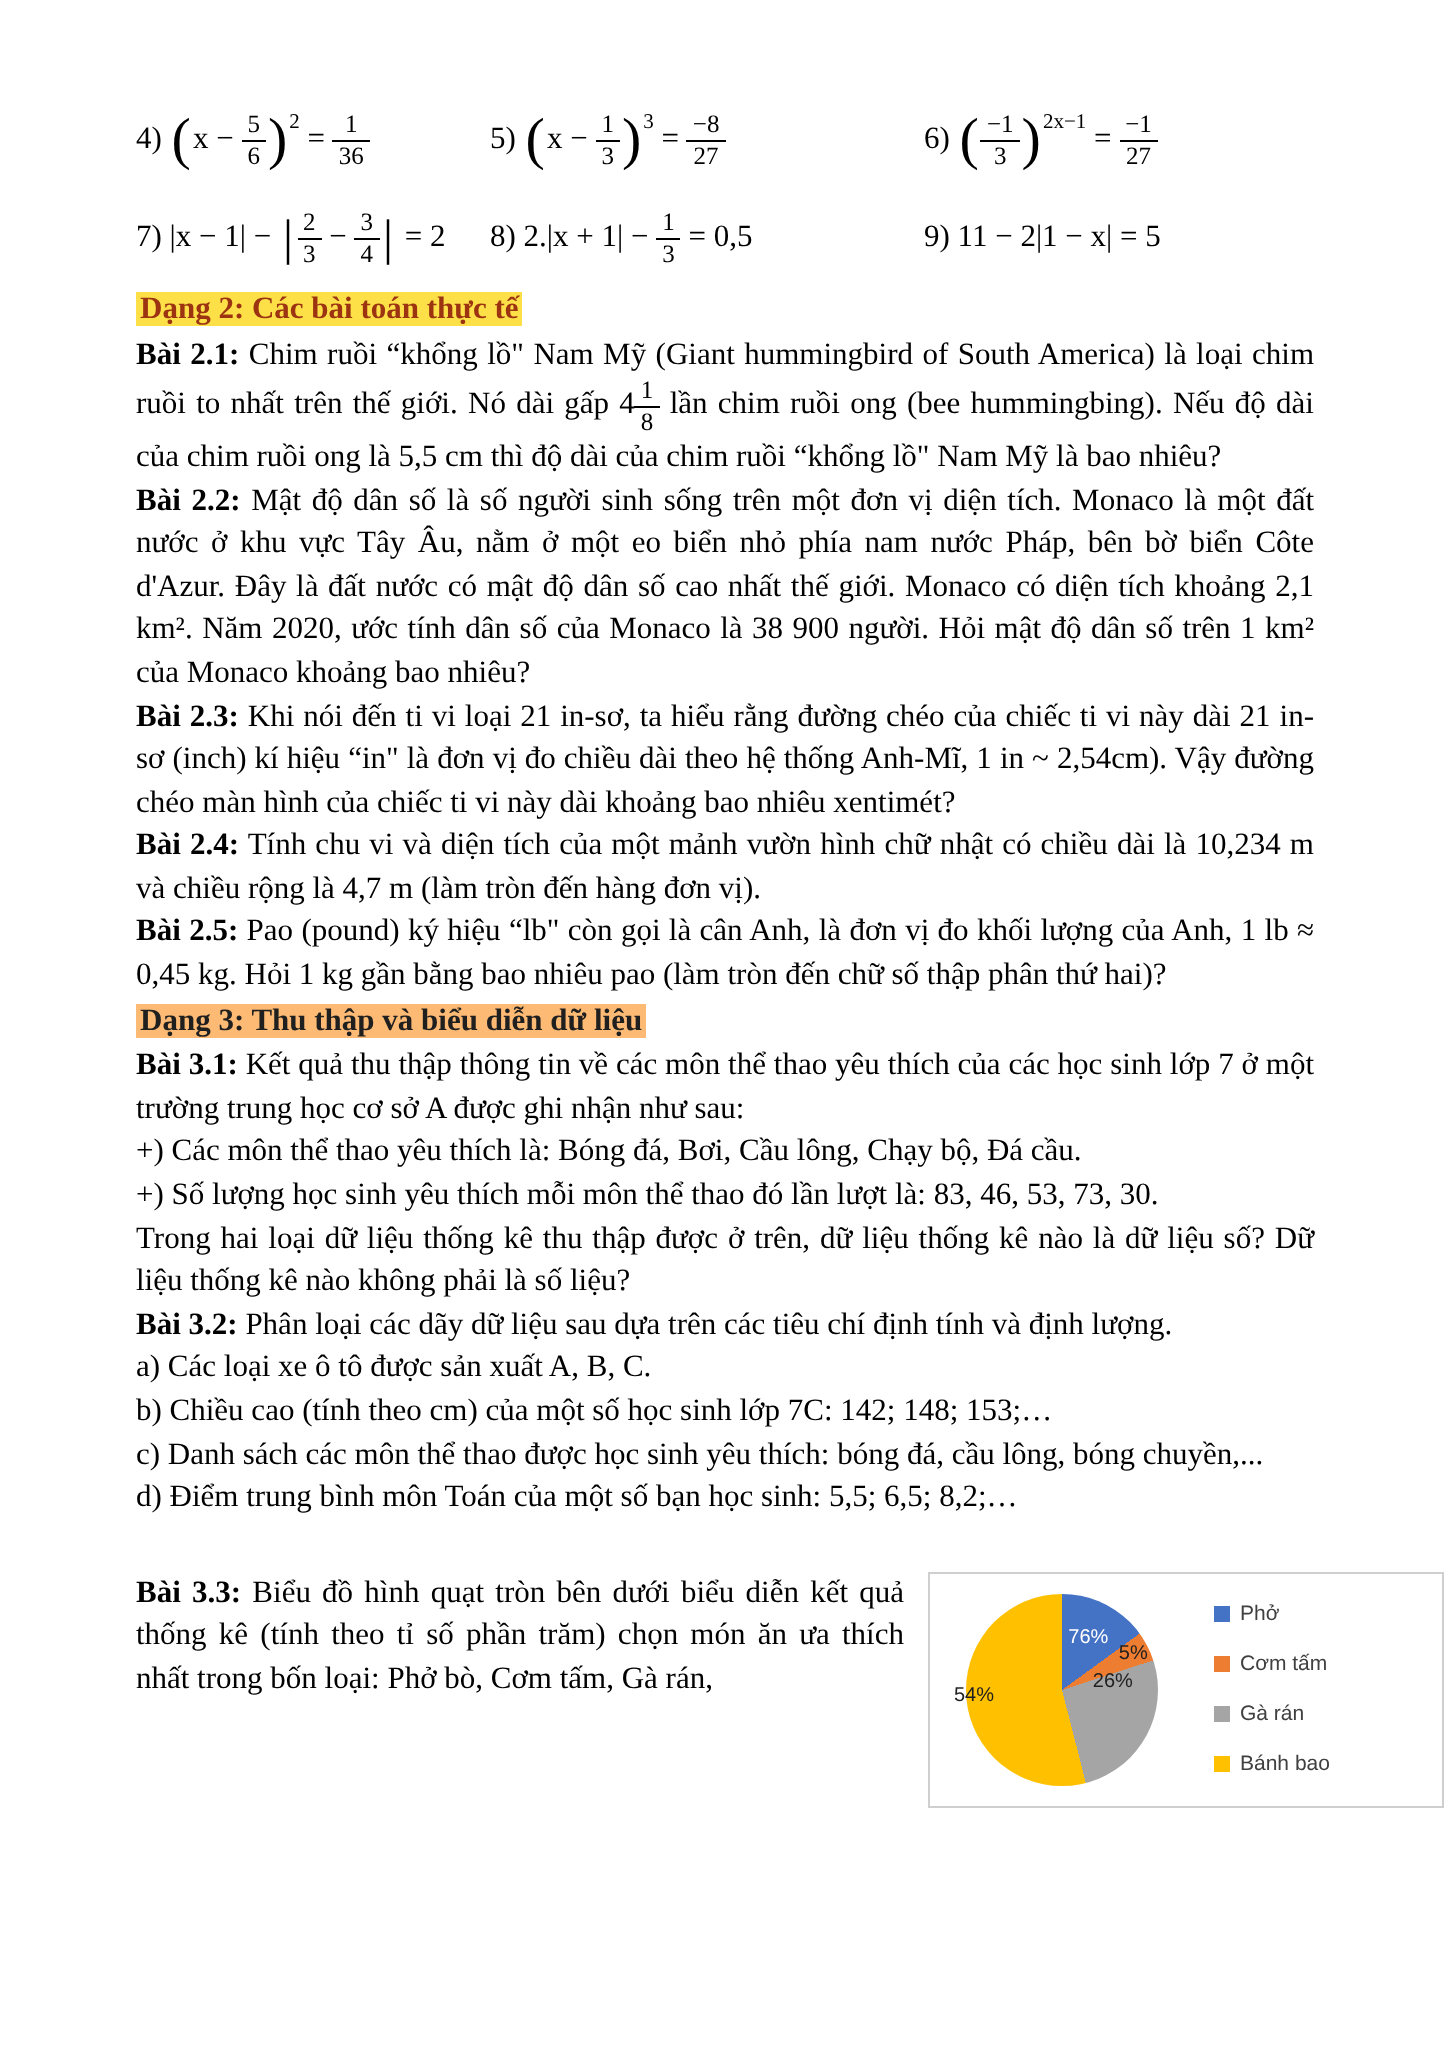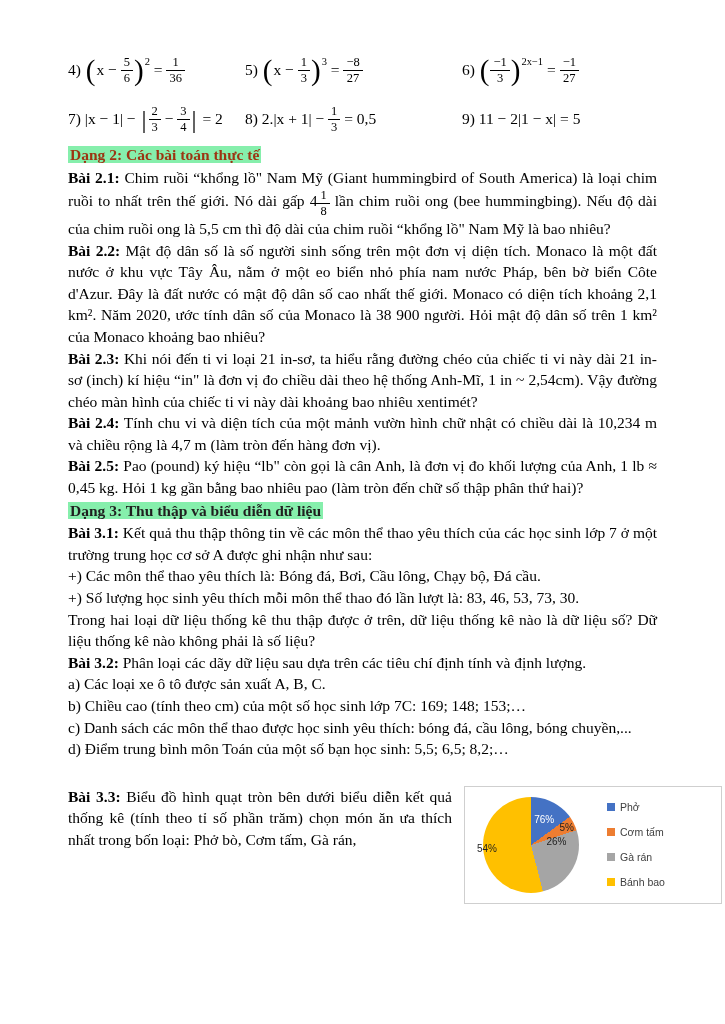--- a/index.html
+++ b/index.html
@@ -113,53 +113,53 @@
           <span class="fn">1</span>
           <span class="fd">3</span>
         </span>
         <span class="eq-txt"> = 0,5</span>
       </div>
     <div class="eq-cell">
         <span class="eq-txt">9) 11 − 2|1 − x| = 5</span>
       </div>
   </div>
 
-  <p class="para sec"><span class="hl" style="color: rgb(156, 52, 18); background: #86efac;">Dạng 2: Các bài toán thực tế</span></p>
+  <p class="para sec"><span class="hl" style="color: rgb(156, 52, 18); background: #fde047;">Dạng 2: Các bài toán thực tế</span></p>
 
   <p class="para"><b class="plabel">Bài 2.1:</b>
     <span>Chim ruồi “khổng lồ" Nam Mỹ (Giant hummingbird of South America) là loại chim ruồi to nhất trên thế giới. Nó dài gấp 4</span><span class="frac">
         <span class="fn">1</span>
         <span class="fd">8</span>
       </span>
     <span>lần chim ruồi ong (bee hummingbing). Nếu độ dài của chim ruồi ong là 5,5 cm thì độ dài của chim ruồi “khổng lồ" Nam Mỹ là bao nhiêu?</span></p>
 
   <p class="para"><b class="plabel">Bài 2.2:</b>
     <span>Mật độ dân số là số người sinh sống trên một đơn vị diện tích. Monaco là một đất nước ở khu vực Tây Âu, nằm ở một eo biển nhỏ phía nam nước Pháp, bên bờ biển Côte d'Azur. Đây là đất nước có mật độ dân số cao nhất thế giới. Monaco có diện tích khoảng 2,1 km². Năm 2020, ước tính dân số của Monaco là 38 900 người. Hỏi mật độ dân số trên 1 km² của Monaco khoảng bao nhiêu?</span></p>
 
   <p class="para"><b class="plabel">Bài 2.3:</b>
     <span>Khi nói đến ti vi loại 21 in-sơ, ta hiểu rằng đường chéo của chiếc ti vi này dài 21 in-sơ (inch) kí hiệu “in" là đơn vị đo chiều dài theo hệ thống Anh-Mĩ, 1 in ~ 2,54cm). Vậy đường chéo màn hình của chiếc ti vi này dài khoảng bao nhiêu xentimét?</span></p>
 
   <p class="para"><b class="plabel">Bài 2.4:</b>
     <span>Tính chu vi và diện tích của một mảnh vườn hình chữ nhật có chiều dài là 10,234 m và chiều rộng là 4,7 m (làm tròn đến hàng đơn vị).</span></p>
 
   <p class="para"><b class="plabel">Bài 2.5:</b>
     <span>Pao (pound) ký hiệu “lb" còn gọi là cân Anh, là đơn vị đo khối lượng của Anh, 1 lb ≈ 0,45 kg. Hỏi 1 kg gần bằng bao nhiêu pao (làm tròn đến chữ số thập phân thứ hai)?</span></p>
 
-  <p class="para sec"><span class="hl" style="color: rgb(31, 31, 31); background: #86efac;">Dạng 3: Thu thập và biểu diễn dữ liệu</span></p>
+  <p class="para sec"><span class="hl" style="color: rgb(31, 31, 31); background: #fdba74;">Dạng 3: Thu thập và biểu diễn dữ liệu</span></p>
 
   <p class="para"><b class="plabel">Bài 3.1:</b>
     <span>Kết quả thu thập thông tin về các môn thể thao yêu thích của các học sinh lớp 7 ở một trường trung học cơ sở A được ghi nhận như sau:</span></p>
   <p class="para">+) Các môn thể thao yêu thích là: Bóng đá, Bơi, Cầu lông, Chạy bộ, Đá cầu.</p>
   <p class="para">+) Số lượng học sinh yêu thích mỗi môn thể thao đó lần lượt là: 83, 46, 53, 73, 30.</p>
   <p class="para">Trong hai loại dữ liệu thống kê thu thập được ở trên, dữ liệu thống kê nào là dữ liệu số? Dữ liệu thống kê nào không phải là số liệu?</p>
 
   <p class="para"><b class="plabel">Bài 3.2:</b>
     <span>Phân loại các dãy dữ liệu sau dựa trên các tiêu chí định tính và định lượng.</span></p>
   <p class="para">a) Các loại xe ô tô được sản xuất A, B, C.</p>
-  <p class="para">b) Chiều cao (tính theo cm) của một số học sinh lớp 7C: 169; 148; 153;…</p>
+  <p class="para">b) Chiều cao (tính theo cm) của một số học sinh lớp 7C: 142; 148; 153;…</p>
   <p class="para">c) Danh sách các môn thể thao được học sinh yêu thích: bóng đá, cầu lông, bóng chuyền,...</p>
   <p class="para">d) Điểm trung bình môn Toán của một số bạn học sinh: 5,5; 6,5; 8,2;…</p>
 
   <div class="b33">
     <div class="chart-box">
       <div class="pie" style="background: conic-gradient(rgb(68, 114, 196) 0%, rgb(68, 114, 196) 15%, rgb(237, 125, 49) 15%, rgb(237, 125, 49) 20%, rgb(165, 165, 165) 20%, rgb(165, 165, 165) 46%, rgb(255, 192, 0) 46%, rgb(255, 192, 0) 100%);">
           <span class="pie-label" style="left: 61.1657px; top: 22.1608px; color: rgb(255, 255, 255);">76%</span>
           <span class="pie-label" style="left: 83.6403px; top: 29.8404px; color: rgb(31, 31, 31);">5%</span>
           <span class="pie-label" style="left: 73.4129px; top: 44px; color: rgb(31, 31, 31);">26%</span>
           <span class="pie-label" style="left: 4px; top: 51.6347px; color: rgb(31, 31, 31);">54%</span>

